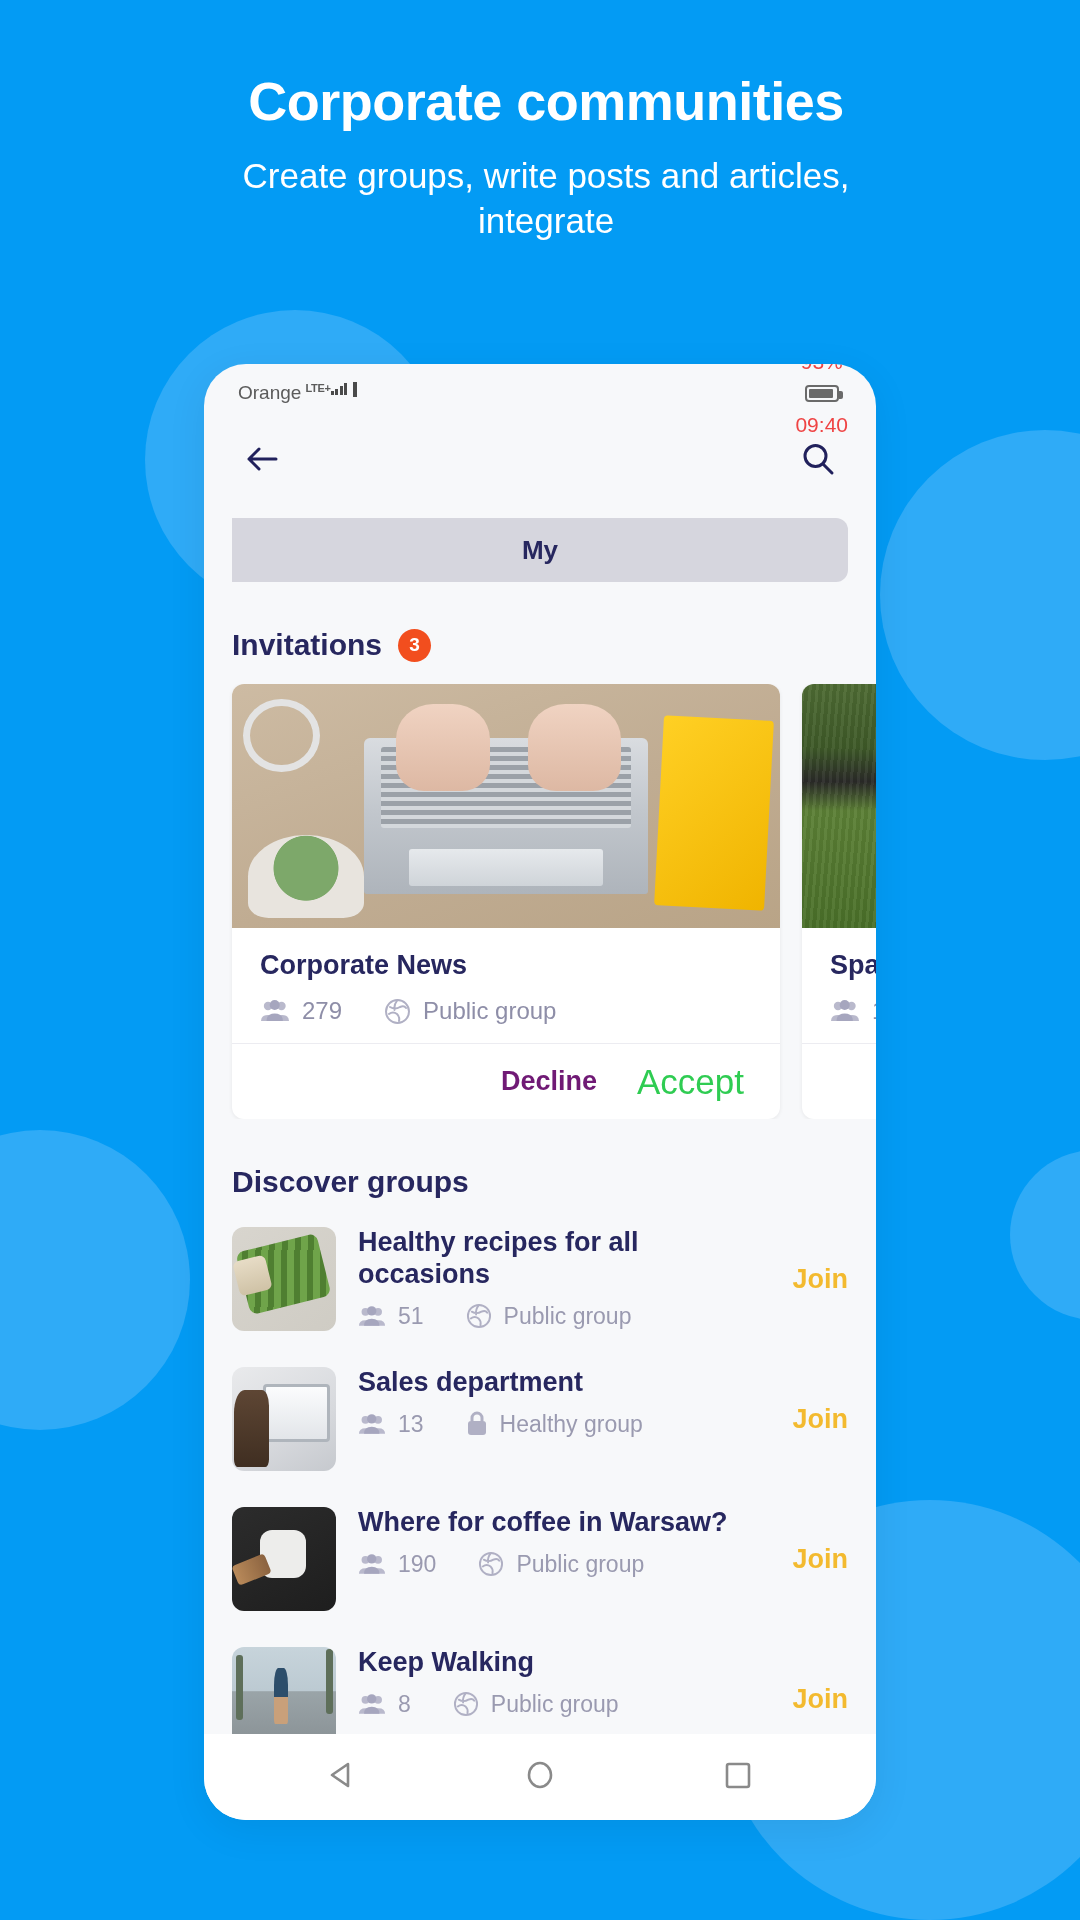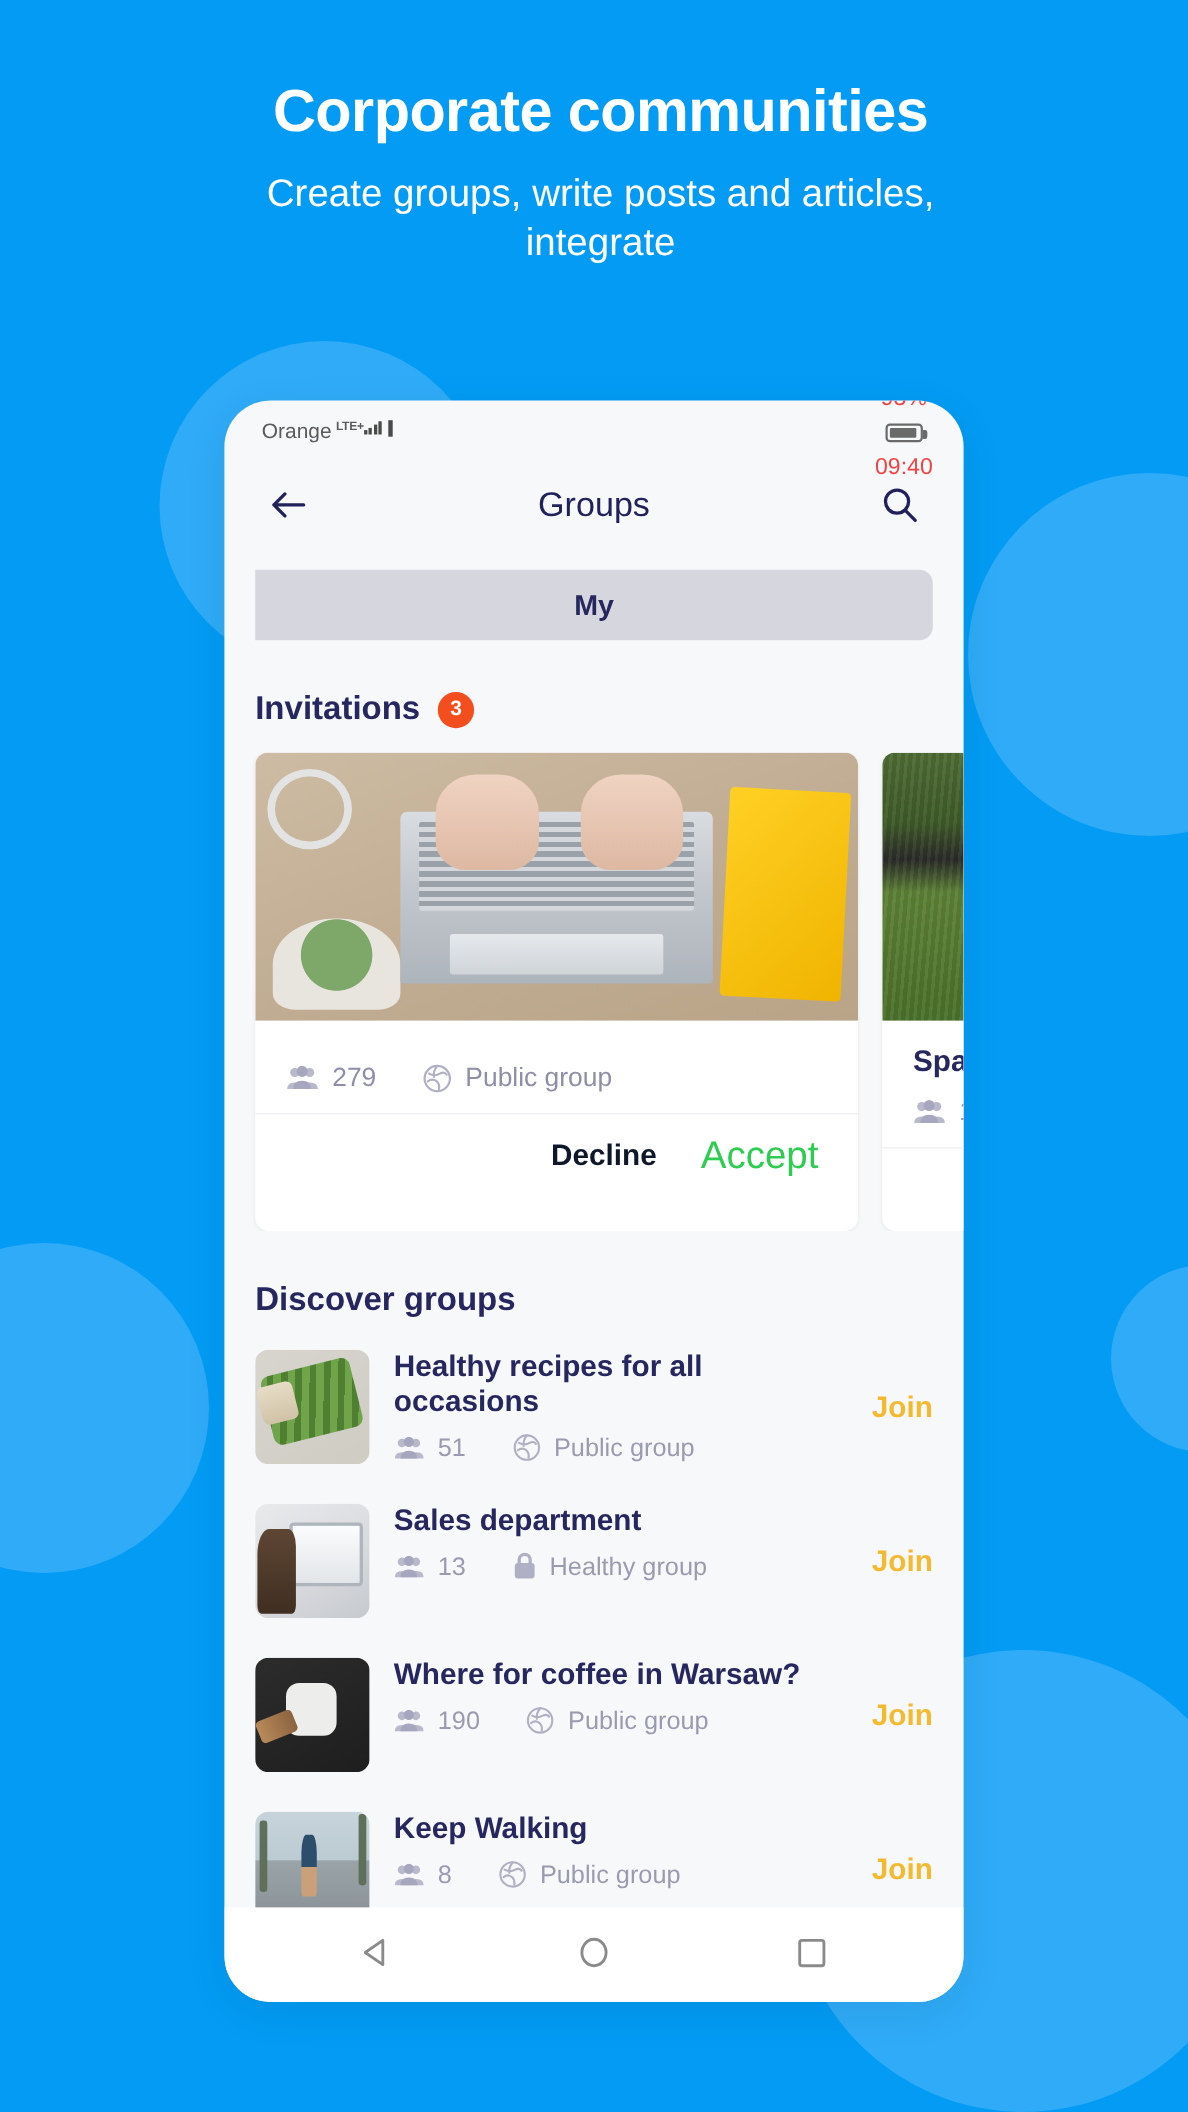--- a/index.html
+++ b/index.html
@@ -204,21 +204,21 @@
   .meta-gap { width: 18px; }
   .inv-actions {
     border-top: 1px solid #ECECF1;
     height: 76px;
     display: flex;
     align-items: center;
     justify-content: flex-end;
     gap: 40px;
     padding-right: 36px;
   }
-  .btn-decline { color: #0f172a; font-size: 27px; font-weight: bold; }
+  .btn-decline { color: #701a75; font-size: 27px; font-weight: bold; }
   .btn-accept  { color: #2FCC52; font-size: 35px; font-weight: normal; }
 
   
   .discover { margin-top: 10px; }
   .group-row {
     display: flex;
     align-items: flex-start;
     padding: 18px 28px 18px 28px;
     gap: 22px;
   }
@@ -408,21 +408,20 @@
       <span>09:40</span>
     </div>
   </div>
 
   <div class="app-header">
     <div class="icon-btn">
       <svg width="34" height="28" viewBox="0 0 34 28">
         <path d="M14 4 L4 14 L14 24 M4 14 H31" stroke="#21215C" stroke-width="3" fill="none" stroke-linecap="round" stroke-linejoin="round"></path>
       </svg>
     </div>
-    <div class="app-title">Groups</div>
     <div class="icon-btn">
       <svg width="34" height="34" viewBox="0 0 34 34">
         <circle cx="14.5" cy="14" r="10.5" stroke="#21215C" stroke-width="3" fill="none"></circle>
         <path d="M22 22 L31 31" stroke="#21215C" stroke-width="3" stroke-linecap="round"></path>
       </svg>
     </div>
   </div>
 
   <div class="segmented">
     <div class="seg seg-idle">My</div>
@@ -440,20 +439,21 @@
         <div class="ph art-desk">
           <span class="phones"></span>
           <span class="plant"></span>
           <span class="laptop"></span>
           <span class="hand-l"></span>
           <span class="hand-r"></span>
           <span class="book"></span>
         </div>
       </div>
       <div class="inv-body">
+        <div class="inv-name">Corporate News</div>
         <div class="meta-row">
           <svg width="30" height="22" viewBox="0 0 30 22">
             <circle cx="8" cy="6" r="4.2" fill="#B9B9CC"></circle>
             <circle cx="21.5" cy="6" r="4.2" fill="#B9B9CC"></circle>
             <circle cx="14.7" cy="5" r="5" fill="#A6A6BE"></circle>
             <path d="M1 21 q0-6 7-6 q7 0 7 6z" fill="#B9B9CC"></path>
             <path d="M15 21 q0-6 7-6 q7 0 7 6z" fill="#B9B9CC"></path>
             <path d="M6.5 21 q0-7.5 8.2-7.5 q8.2 0 8.2 7.5z" fill="#A6A6BE"></path>
           </svg>
           <span>279</span>

